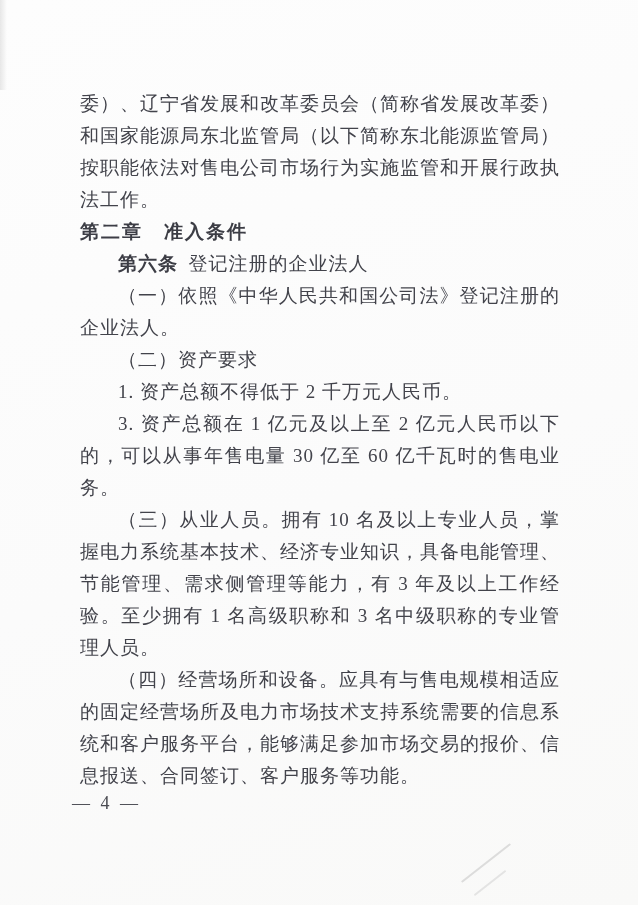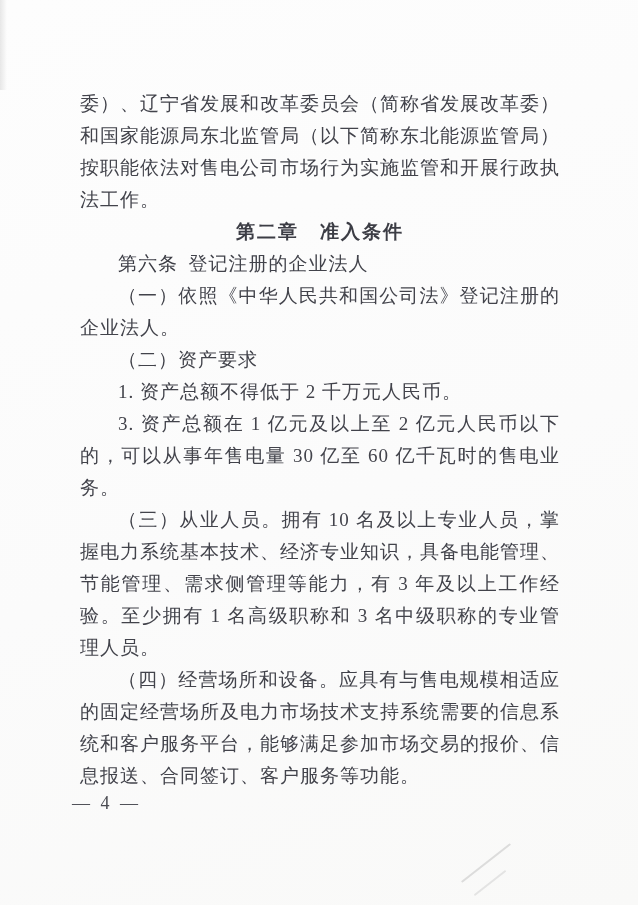--- a/index.html
+++ b/index.html
@@ -26,27 +26,26 @@
   .para {
     margin: 0;
     text-indent: 2em;
   }
   .para.noindent { text-indent: 0; }
   .chapter-heading {
     margin: 0;
     font-size: 19px;
     line-height: 32px;
     font-weight: bold;
-    text-align: center;
     text-indent: 0;
     letter-spacing: 2px;
     color: #3c3d45;
   }
   .article-label {
-    font-weight: normal;
+    font-weight: bold;
     margin-right: 0.55em;
     color: #3c3d45;
   }
   .page-number {
     position: absolute;
     left: 72px;
     top: 790px;
     font-size: 18px;
     line-height: 26px;
     letter-spacing: 3px;

